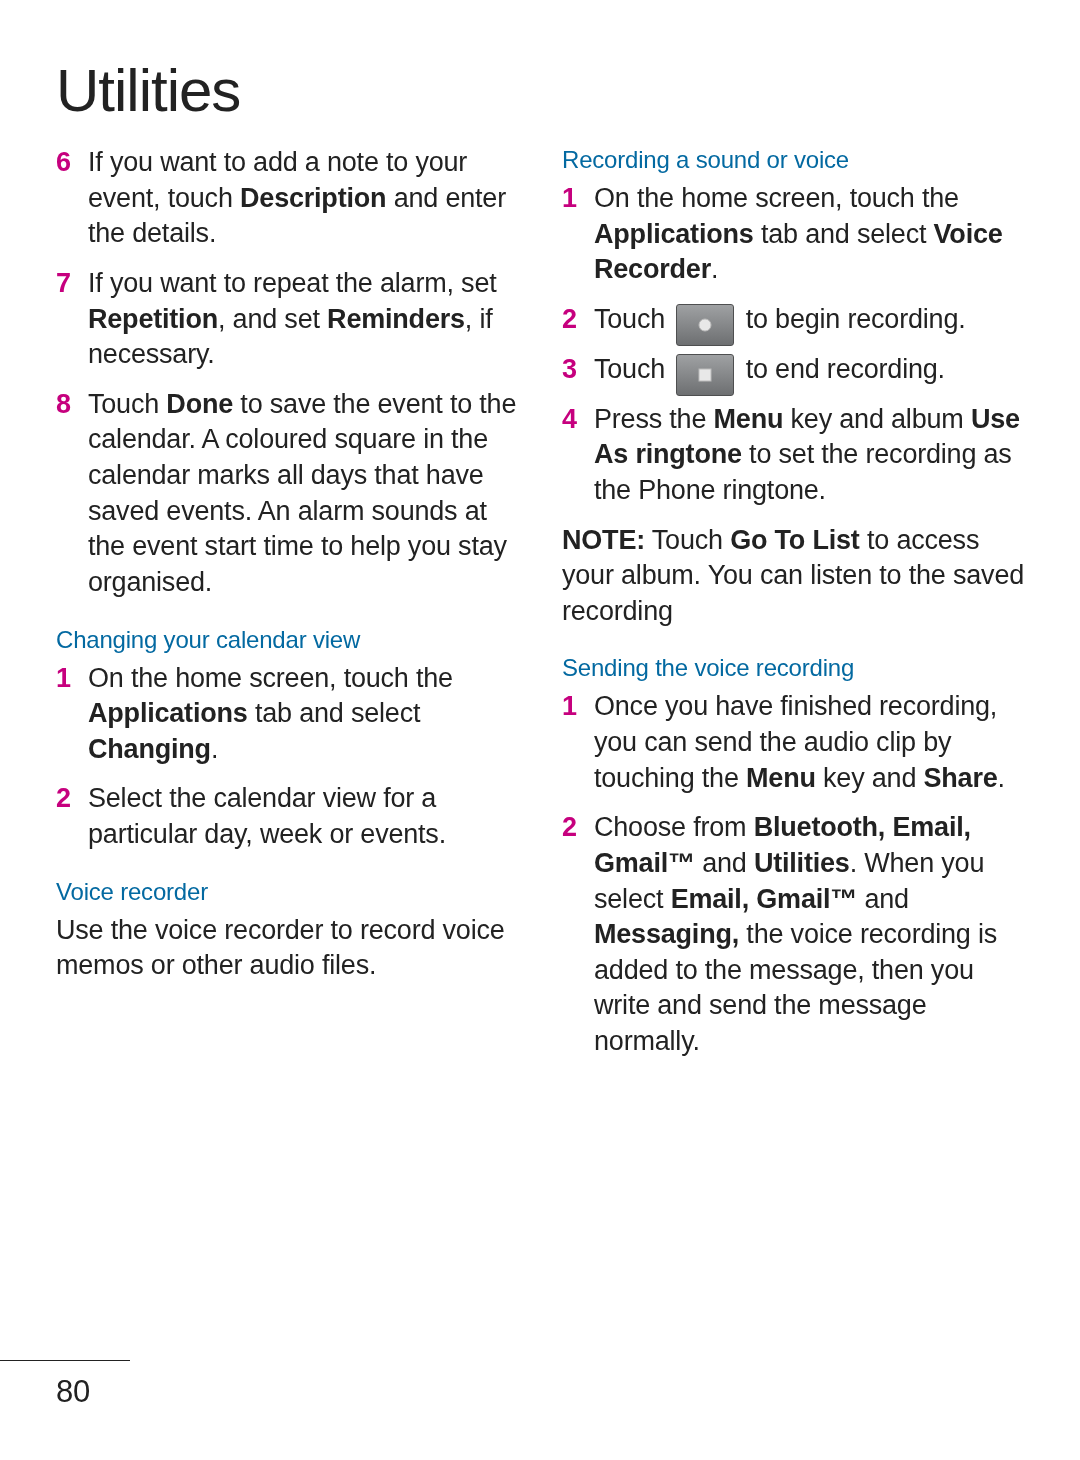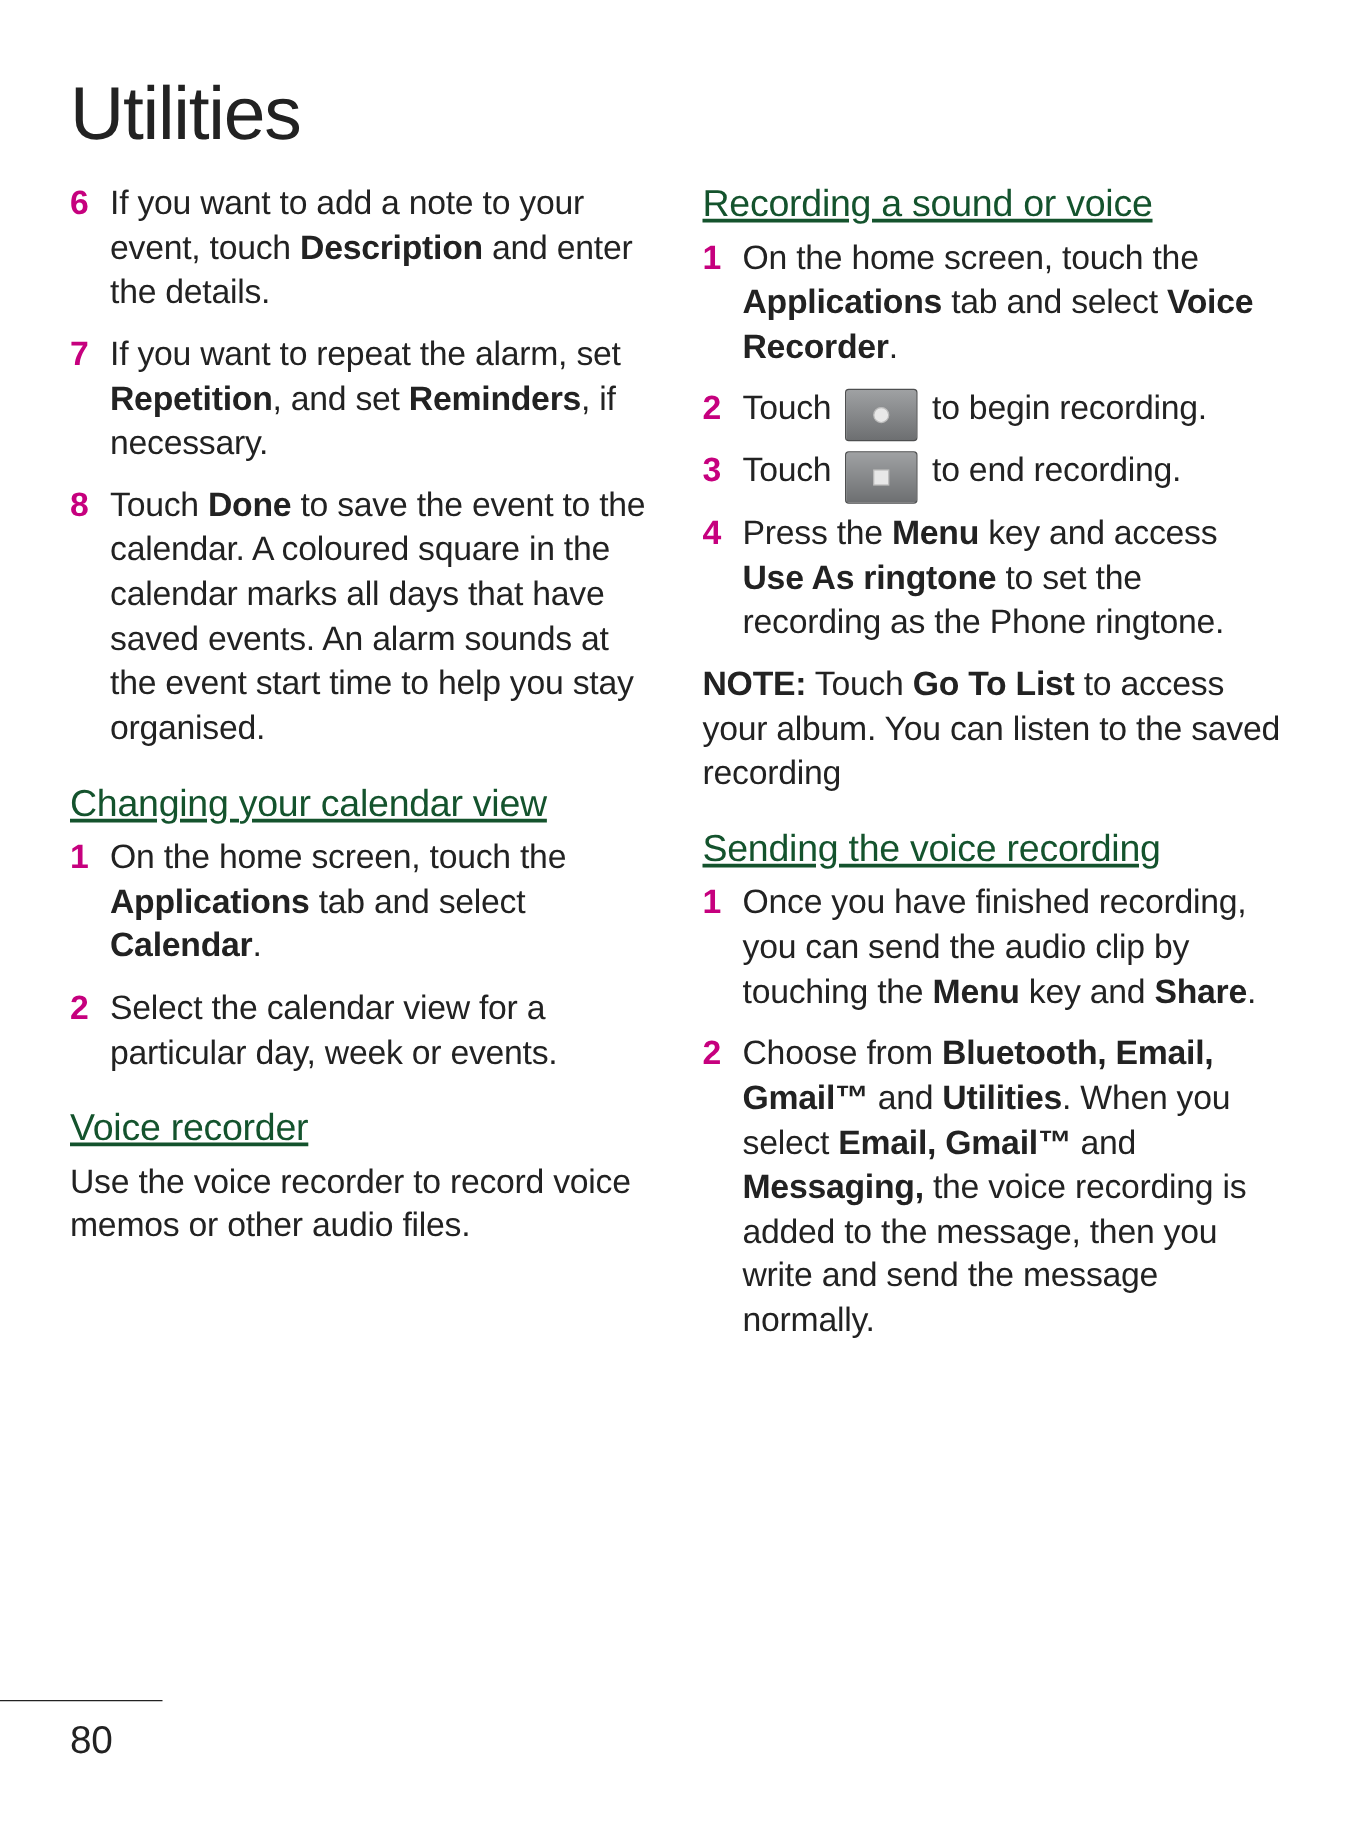--- a/index.html
+++ b/index.html
@@ -11,21 +11,21 @@
     color:#222; position:relative;
     letter-spacing:-0.2px;
   }
   h1.title{
     font-family:"Helvetica Neue",Helvetica,Arial,sans-serif;
     font-weight:300; font-size:60px; margin:0 0 20px 0;
     letter-spacing:-1px;
   }
   .columns{display:flex; gap:44px;}
   .col{flex:1 1 0; font-size:27px; line-height:1.32;}
-  .accent{color:#14532d; font-size:30px; line-height:1.25; margin:24px 0 6px 0; font-weight:400; display:block;text-decoration:underline;}
+  .accent{color:#0369a1; font-size:24px; line-height:1.25; margin:24px 0 6px 0; font-weight:400; display:block;}
   ol.steps{list-style:none; padding:0; margin:0;}
   ol.steps > li{display:flex; margin:0 0 14px 0;}
   ol.steps > li .num{color:#C6007E; font-weight:700; width:32px; flex:0 0 32px;}
   ol.steps > li .body{flex:1;}
   .b{font-weight:700;text-align:center;}
   .para{margin:2px 0 12px 0;}
   .noteblock{margin:6px 0 12px 0;}
   .icon-btn{
     display:inline-flex; align-items:center; justify-content:center;
     width:56px; height:40px; vertical-align:middle;
@@ -72,21 +72,21 @@
             <span>Touch </span><span class="b">Done</span><span> to save the event to the calendar. A coloured square in the calendar marks all days that have saved events. An alarm sounds at the event start time to help you stay organised.</span>
           </span>
         </li>
       </ol>
 
       <span class="accent">Changing your calendar view</span>
       <ol class="steps">
         <li>
           <span class="num">1</span>
           <span class="body">
-            <span>On the home screen, touch the </span><span class="b">Applications</span><span> tab and select </span><span class="b">Calendar</span><span>.</span>
+            <span>On the home screen, touch the </span><span class="b">Applications</span><span> tab and select </span><span class="b">Changing</span><span>.</span>
           </span>
         </li>
         <li>
           <span class="num">2</span>
           <span class="body">
             <span>Select the calendar view for a particular day, week or events.</span>
           </span>
         </li>
       </ol>
 
@@ -124,21 +124,21 @@
               <svg width="14" height="14">
                   <rect x="1" y="1" width="12" height="12" fill="#e8e8e8" stroke="#bcbcbc"></rect>
                 </svg>
             </span>
             <span> to end recording.</span>
           </span>
         </li>
         <li>
           <span class="num">4</span>
           <span class="body">
-            <span>Press the </span><span class="b">Menu</span><span> key and access </span><span class="b">Use As ringtone</span><span> to set the recording as the Phone ringtone.</span>
+            <span>Press the </span><span class="b">Menu</span><span> key and album </span><span class="b">Use As ringtone</span><span> to set the recording as the Phone ringtone.</span>
           </span>
         </li>
       </ol>
 
       <div class="noteblock">
         <span class="b">NOTE:</span><span> Touch </span><span class="b">Go To List</span><span> to access your album. You can listen to the saved recording</span>
       </div>
 
       <span class="accent">Sending the voice recording</span>
       <ol class="steps">

